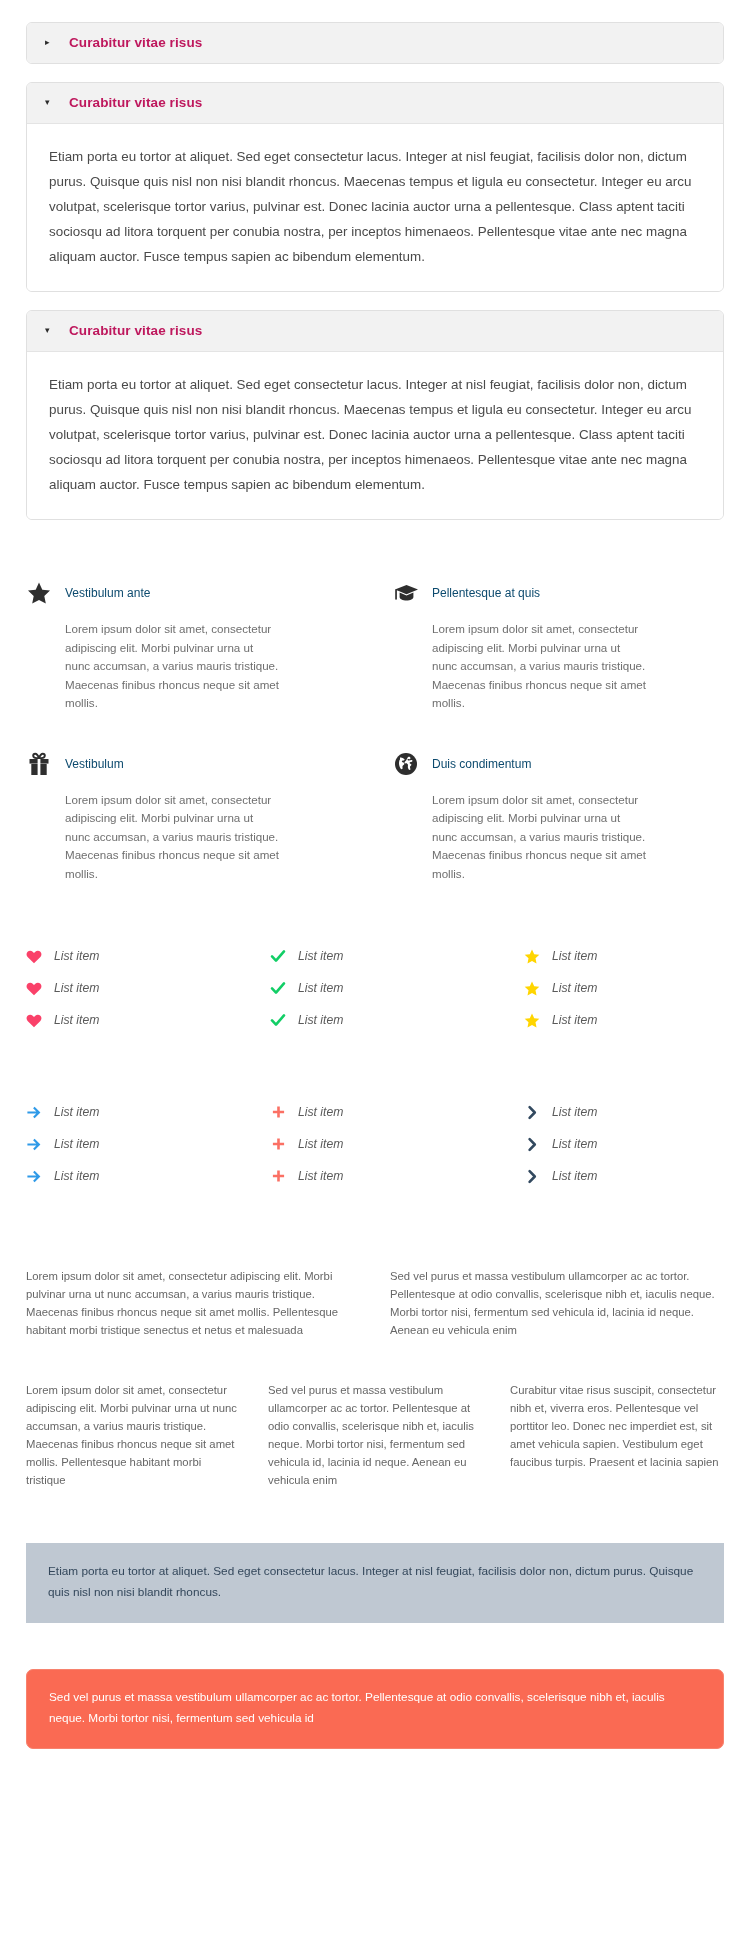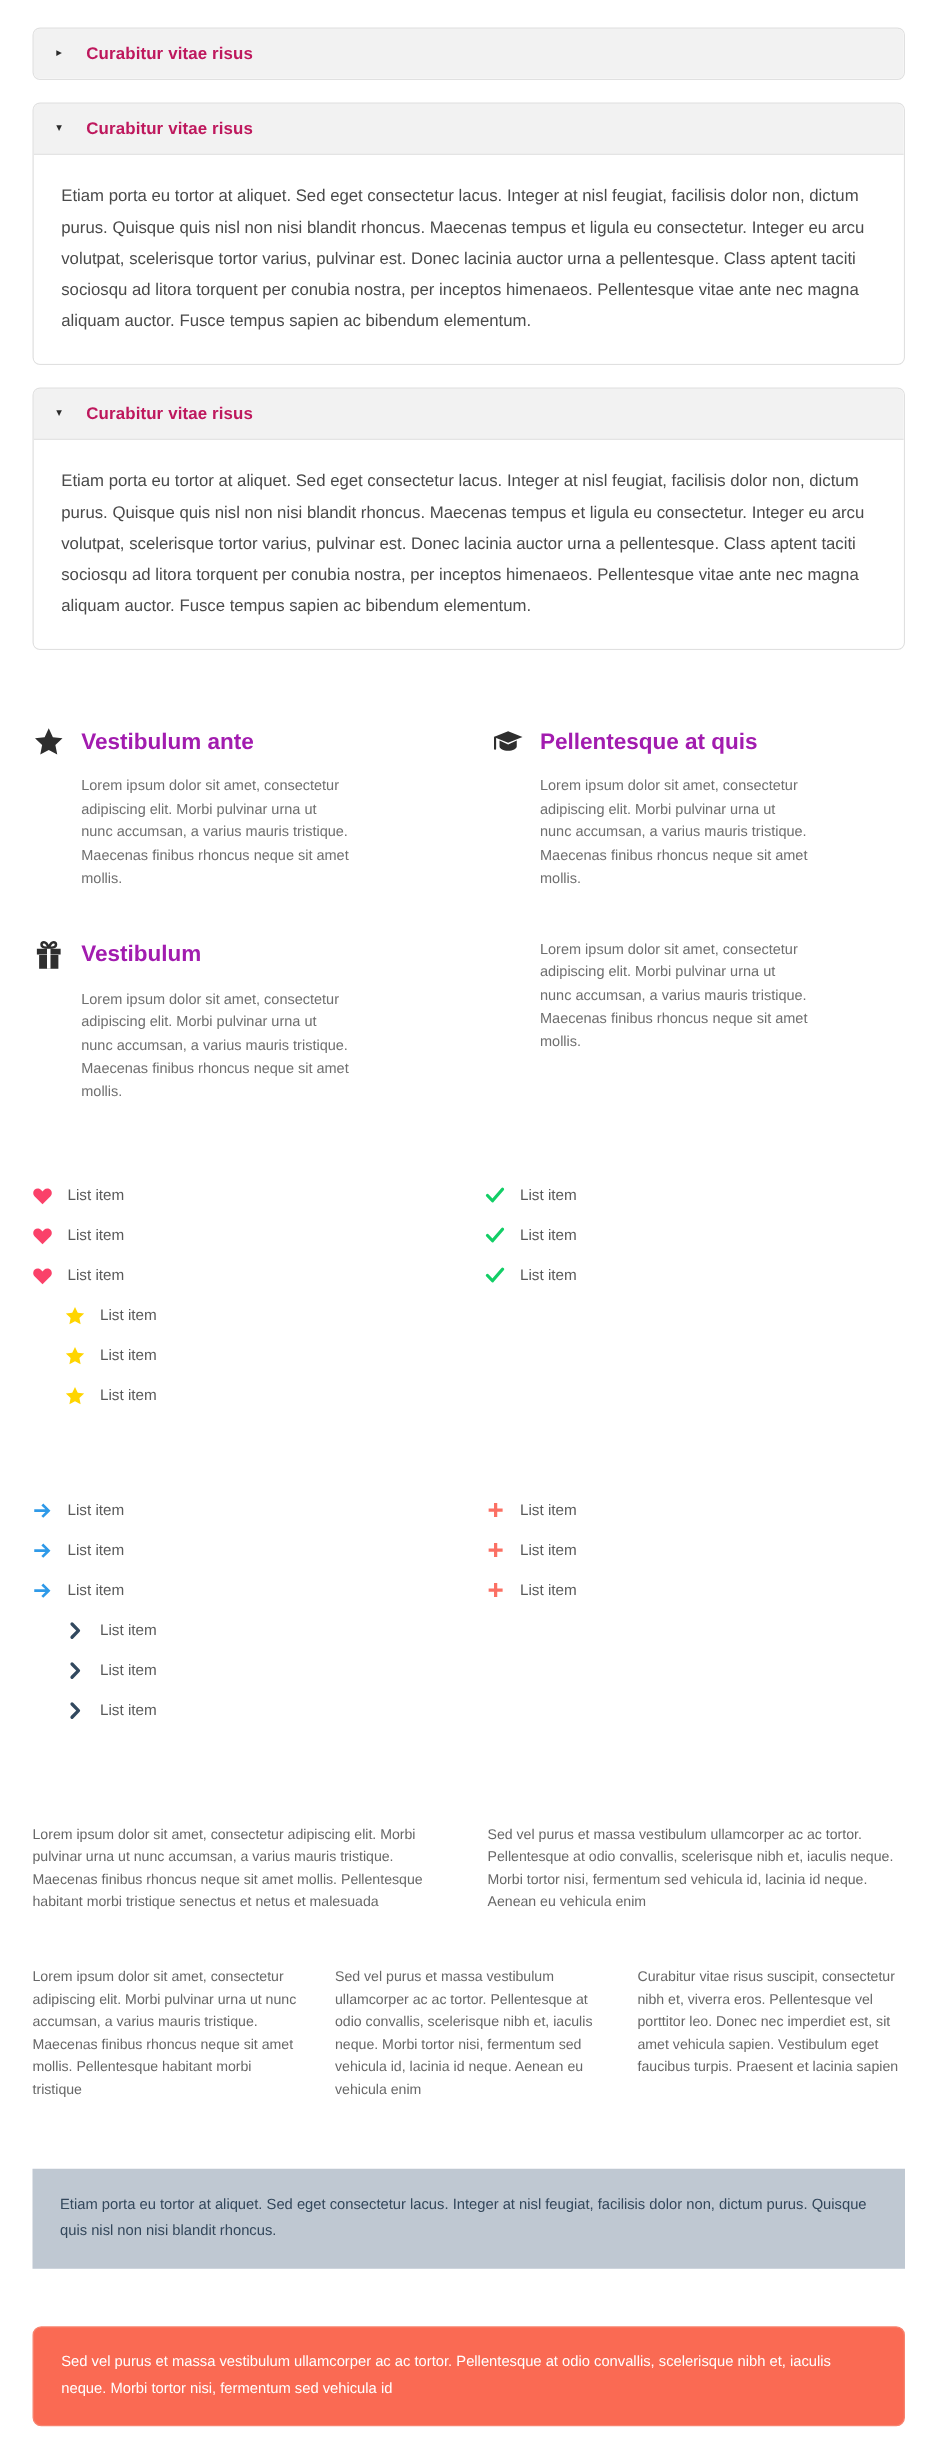--- a/index.html
+++ b/index.html
@@ -75,38 +75,39 @@
     width: 26px;
     height: 26px;
     flex: 0 0 26px;
     display: flex;
     align-items: center;
     justify-content: center;
     color: #333333;
   }
   .feature-icon svg { display: block; }
   .feature-title {
-    font-size: 18px;
-    font-weight: bold;
-    color: #a21caf;
+    font-size: 12px;
+    font-weight: normal;
+    color: #0c4a6e;
   }
   .feature-text {
     margin: 0 0 0 39px;
     font-size: 11.6px;
     line-height: 18.5px;
     color: #6f6f6f;
     max-width: 215px;
   }
 
   
   .list-block {
     padding: 62px 26px 0 26px;
     display: grid;
-    grid-template-columns: 1fr 1fr;
+    grid-template-columns: 1fr 1fr 1fr;
     column-gap: 10px;
+    font-style: italic;
   }
   .list-block.second { padding-top: 60px; }
   .list-col { display: flex; flex-direction: column; gap: 0px; }
   .list-item {
     display: flex;
     align-items: center;
     gap: 12px;
     height: 22px;
     margin-bottom: 10px;
   }
@@ -244,20 +245,30 @@
             <rect fill="#2e2e2e" x="3.3" y="12" width="15.4" height="11"></rect>
             <rect fill="#ffffff" x="9.6" y="7" width="2.8" height="16"></rect>
           </svg>
         </span>
         <span class="feature-title">Vestibulum</span>
       </div>
       <p class="feature-text">Lorem ipsum dolor sit amet, consectetur adipiscing elit. Morbi pulvinar urna ut nunc accumsan, a varius mauris tristique. Maecenas finibus rhoncus neque sit amet mollis.</p>
     </div>
 
     <div class="feature">
+      <div class="feature-head">
+        <span class="feature-icon">
+          <svg width="24" height="24" viewBox="0 0 24 24">
+            <circle cx="12" cy="12" r="11" fill="#2e2e2e"></circle>
+            <path fill="#ffffff" d="M6 5.5c1.8-0.4 3.2 0.6 4.2 1.4 0.8 0.6 0.3 1.6-0.6 1.5-1.1-0.1-2.1 0.4-1.6 1.3 0.5 0.9 2.4 0.6 2.4 2 0 1.2-1.6 1.3-1.9 2.6-0.2 1 0.5 2.3-0.4 2.8-1.1 0.6-2.1-1.4-2.6-2.9-0.6-1.7-0.6-3.4-0.3-5 0.2-1 0.5-1.6 0.8-1.7z"></path>
+            <path fill="#ffffff" d="M15.4 4.6c1.3 0.7 1.3 2.3 0.5 2.6-0.9 0.4-1.8-0.5-2.3 0.2-0.4 0.6 0.4 1.3 1.3 1.2 1.3-0.1 2.5-0.9 3.3-0.3 0.6 0.5 0 1.6-0.9 1.6-1 0-1.8 0.3-1.7 1 0.1 0.9 1.6 0.7 1.8 1.7 0.2 1-1.2 1.2-1.4 2.2-0.2 1.3 1 2.5 0.1 3-1 0.5-2-1.1-2.2-2.4-0.2-1.5 0.5-2.7-0.4-3.4-0.9-0.7-2.4 0.1-2.9-0.9-0.4-0.9 0.8-1.6 1.5-2.5 0.9-1.1 1-2.7 2-3.5 0.4-0.3 0.9-0.5 1.3-0.1z"></path>
+          </svg>
+        </span>
+        <span class="feature-title">Duis condimentum</span>
+      </div>
       <p class="feature-text">Lorem ipsum dolor sit amet, consectetur adipiscing elit. Morbi pulvinar urna ut nunc accumsan, a varius mauris tristique. Maecenas finibus rhoncus neque sit amet mollis.</p>
     </div>
 
   </div>
 
   <div class="list-block">
 
     <div class="list-col">
       <div class="list-item">
         <span class="li-icon">

